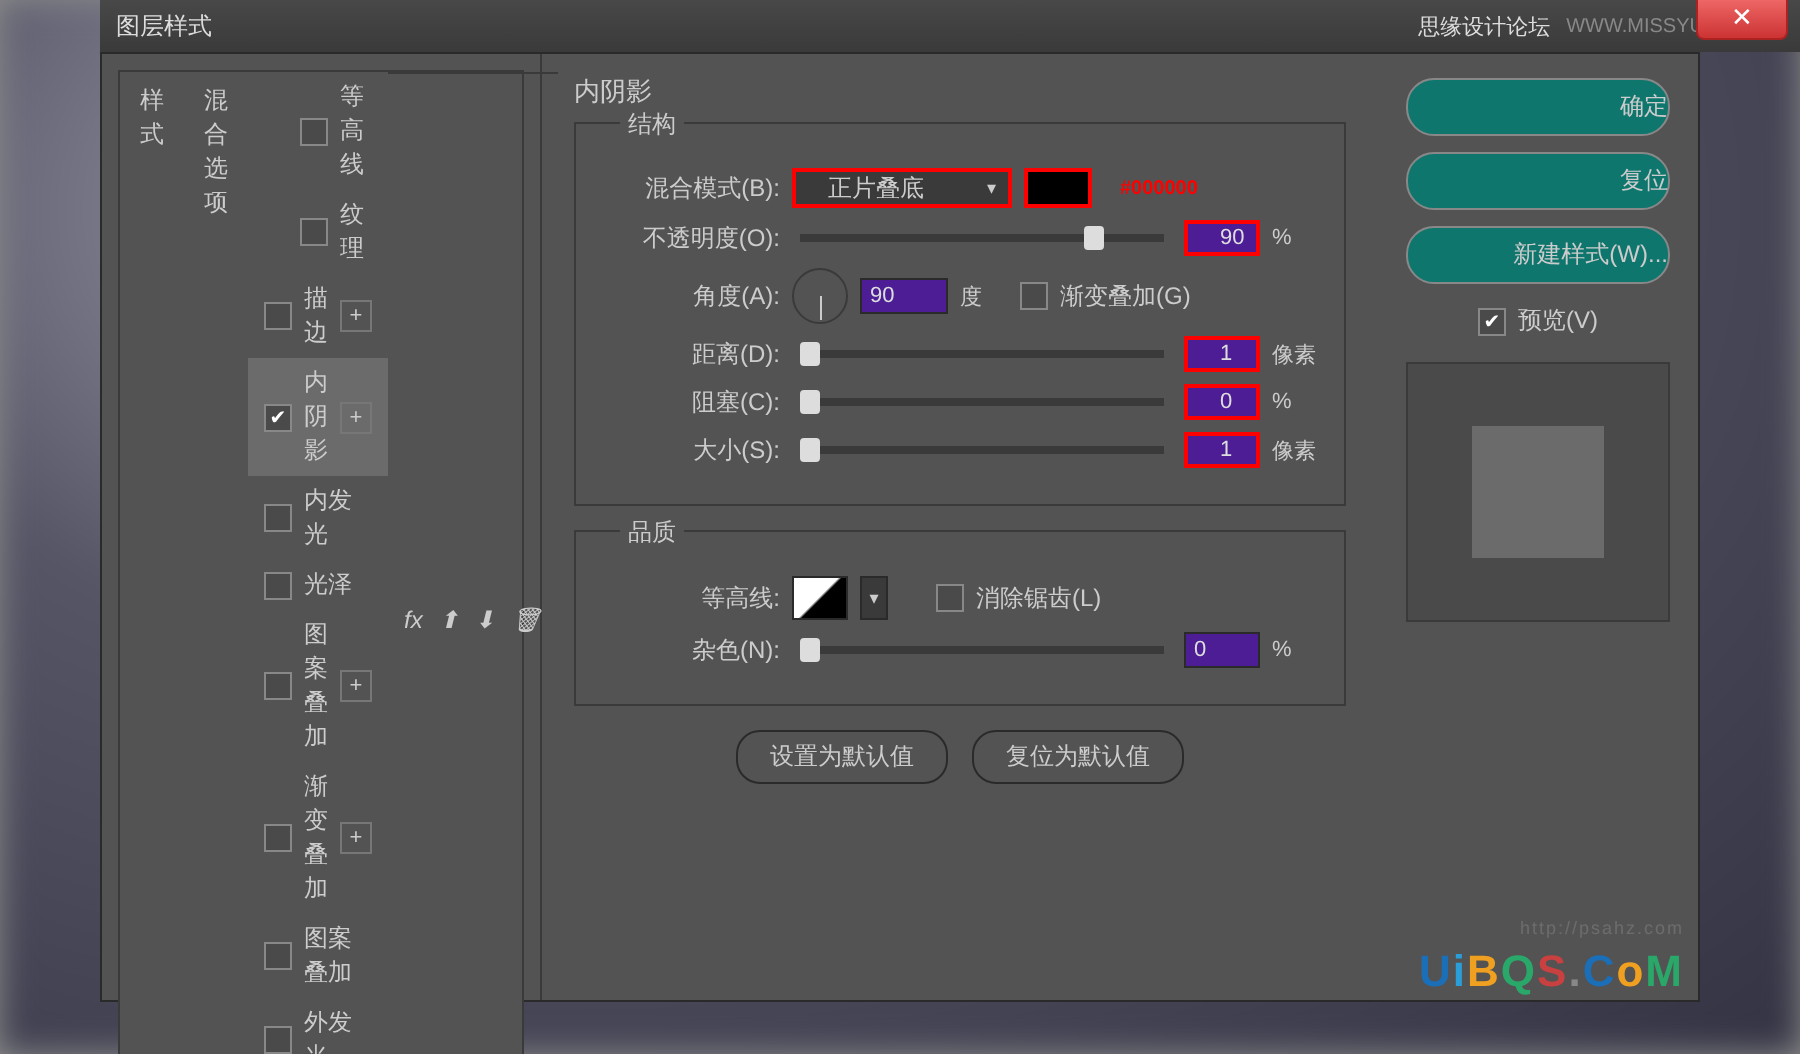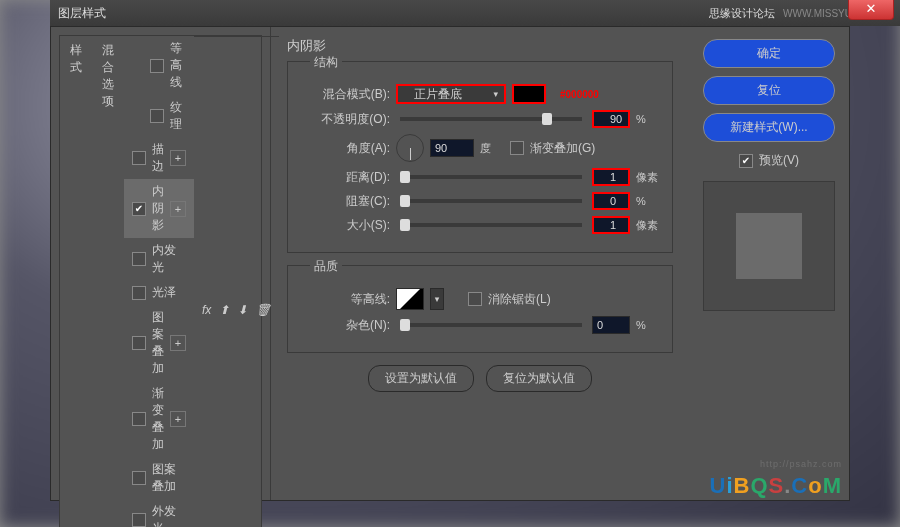--- a/index.html
+++ b/index.html
@@ -24,35 +24,35 @@
 .footer { border-top: 1px solid #3a3a3a; padding: 4px 8px; display: flex; align-items: center; gap: 8px; font-style: italic; }
 .trash { margin-left: auto; }
 .midcol { flex: 1; padding: 10px 16px; }
 .section-title { margin-bottom: 6px; font-size: 13px; }
 .fieldset { border: 1px solid #3a3a3a; padding: 16px 12px 12px; margin-bottom: 12px; position: relative; }
 .legend { position: absolute; top: -8px; left: 10px; background: #535353; padding: 0 4px; font-size: 12px; margin-left: 12px; }
 .frow { display: flex; align-items: center; margin: 6px 0; gap: 6px; }
 .lbl { width: 90px; text-align: right; }
 .slider { flex: 1; height: 4px; background: #3a3a3a; position: relative; margin: 0 4px; }
 .thumb { position: absolute; top: -4px; width: 10px; height: 12px; background: #ddd; border-radius: 2px; }
-.numfield { width: 38px; height: 18px; background: #0f172a; border: 1px solid #2a2a2a; color: #ddd; font-size: 11px; padding: 0 4px; display: flex; align-items: center; }
+.numfield { width: 38px; height: 18px; background: #4c1d95; border: 1px solid #2a2a2a; color: #ddd; font-size: 11px; padding: 0 4px; display: flex; align-items: center; }
 .unit { width: 24px; font-size: 11px; }
 .select { height: 20px; background: #3a3a3a; border: 1px solid #2a2a2a; display: flex; align-items: center; padding: 0 6px; gap: 6px; }
 .select .arrow { margin-left: auto; font-size: 9px; }
 .swatch { width: 34px; height: 20px; background: #000; border: 1px solid #2a2a2a; }
 .redbox { border: 2px solid #f00 !important; padding-left: 16px; }
 .hexlabel { color: #f00; font-size: 10px; font-weight: bold; margin-left: 8px; }
 .dial { width: 28px; height: 28px; border: 1px solid #3a3a3a; border-radius: 50%; position: relative; }
 .dial::after { content: ""; position: absolute; left: 50%; top: 50%; width: 1px; height: 12px; background: #ccc; transform-origin: top; transform: rotate(0deg); }
 .contour { width: 28px; height: 22px; background: linear-gradient(135deg, #fff 48%, #000 52%); border: 1px solid #2a2a2a; }
 .contourdd { width: 14px; height: 22px; background: #3a3a3a; border: 1px solid #2a2a2a; display: flex; align-items: center; justify-content: center; font-size: 9px; }
 .btnrow { display: flex; gap: 12px; justify-content: center; margin-top: 6px; }
 .btn { padding: 4px 16px; border: 1px solid #2a2a2a; border-radius: 12px; background: #535353; }
 .rightcol { width: 160px; padding: 12px 14px; display: flex; flex-direction: column; gap: 8px; align-items: stretch; }
-.rbtn { border: 1px solid #888; border-radius: 14px; padding: 5px 0; text-align: center; background: #1d4ed8; }
+.rbtn { border: 1px solid #888; border-radius: 14px; padding: 5px 0; text-align: right; background: #0f766e; }
 .preview { border: 1px solid #3a3a3a; height: 130px; margin-top: 4px; display: flex; align-items: center; justify-content: center; background: #4a4a4a; }
 .previewsq { width: 66px; height: 66px; background: #6b6b6b; }
 .pvrow { display: flex; align-items: center; justify-content: center; gap: 6px; margin-top: 2px; }
 .watermark { position: absolute; right: 58px; bottom: 28px; font-size: 22px; font-weight: bold; letter-spacing: 1px; }
 .watermark .u { color: #1a6fb8; } .watermark .i { color: #2a9ed8; } .watermark .b { color: #f0a020; } .watermark .q { color: #2aa86a; } .watermark .s { color: #c94040; } .watermark .dot { color: #888; } .watermark .c { color: #1a6fb8; } .watermark .o { color: #f0a020; } .watermark .m { color: #2aa86a; }
 .wmurl { position: absolute; right: 58px; bottom: 58px; font-size: 9px; color: rgba(255,255,255,0.15); letter-spacing: 1px; }
 </style>
 </head>
 <body>
 

